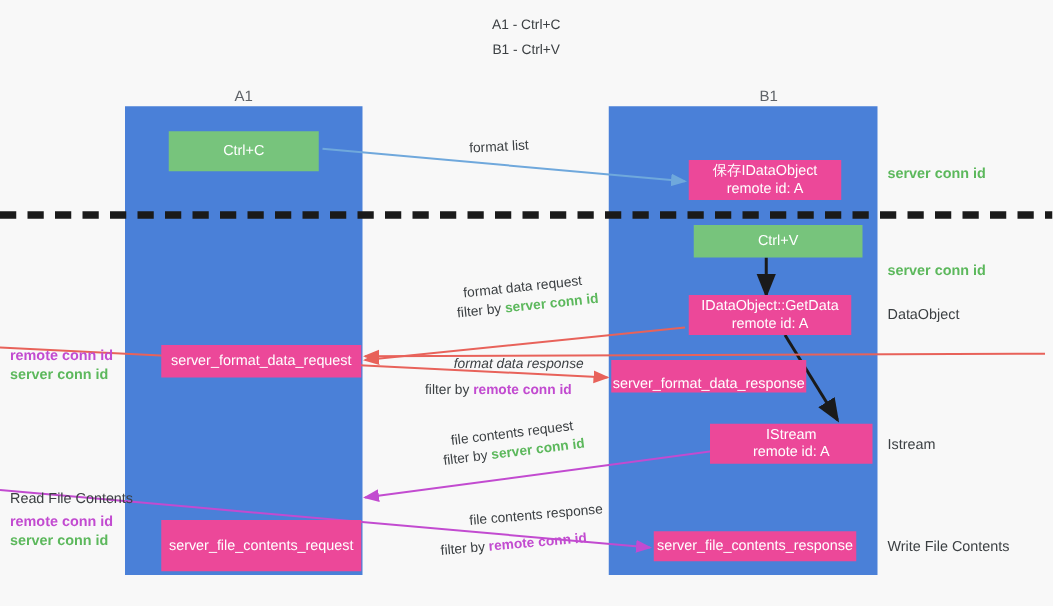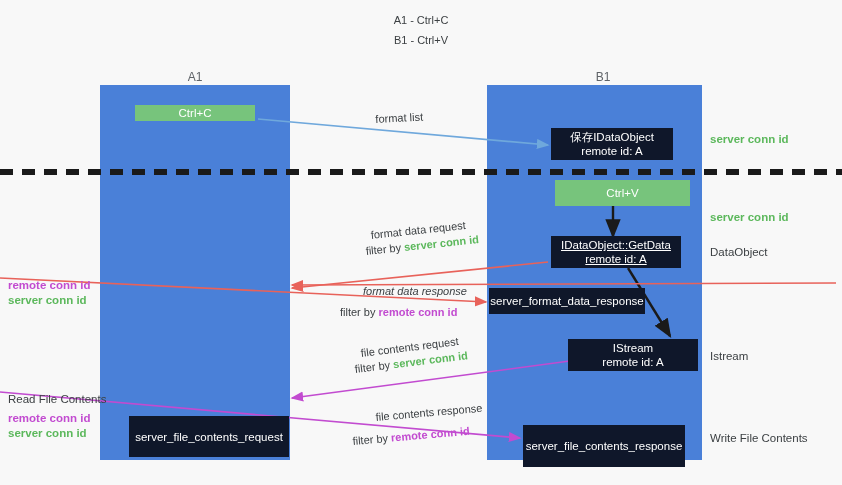--- a/index.html
+++ b/index.html
@@ -24,21 +24,21 @@
 
   .lane{position:absolute;background:#4a80d8;}
 
   .box{
     position:absolute;display:flex;flex-direction:column;
     align-items:center;justify-content:center;
     color:#ffffff;font-size:11.5px;line-height:14px;text-align:center;
     box-sizing:border-box;
   }
   .box.green{background:#77c47c;}
-  .box.orange{background:#0f172a;}
+  .box.orange{background:#ec4899;}
   .box .ln{display:block;white-space:nowrap;}
 
   .note{position:absolute;font-size:11px;line-height:14px;color:#3c4043;white-space:nowrap;}
   .note.rot{transform-origin:left top;}
   .green-t{color:#5cb85c;font-weight:bold;}
   .magenta-t{color:#c24bd0;font-weight:bold;}
   .side{position:absolute;font-size:11.5px;line-height:15px;white-space:nowrap;}
   .side .g{color:#5cb85c;font-weight:bold;display:block;}
   .side .m{color:#c24bd0;font-weight:bold;display:block;}
   .side .d{color:#3c4043;display:block;}
@@ -52,21 +52,21 @@
 
   <div class="title">
     <span>A1 - Ctrl+C</span><br>
     <span>B1 - Ctrl+V</span>
   </div>
 
   <div class="colhdr" style="left:115px;top:58px;width:160px;">
     <span class="l1">A1</span>
     <span class="l2">remote</span>
   </div>
-  <div class="colhdr" style="left:523px;top:58px;width:160px;">
+  <div class="colhdr" style="left:535px;top:58px;width:160px;">
     <span class="l1">B1</span>
   </div>
 
   <div class="lane" style="left:100px;top:85px;width:190px;height:375px;"></div>
   <div class="lane" style="left:487px;top:85px;width:215px;height:375px;"></div>
 
   <svg class="layer" viewBox="0 0 842 485">
     <defs>
       <marker id="ah-blue" markerWidth="9" markerHeight="9" refX="7" refY="3.2" orient="auto">
         <path d="M0,0 L8,3.2 L0,6.4 z" fill="#6fa8dc"></path>
@@ -93,53 +93,56 @@
     <line x1="836" y1="283" x2="292" y2="285" stroke="#e8625a" stroke-width="1.6" marker-end="url(#ah-red)"></line>
     <line x1="548" y1="262" x2="292" y2="288" stroke="#e8625a" stroke-width="1.6" marker-end="url(#ah-red)"></line>
 
     <line x1="0" y1="278" x2="486" y2="302" stroke="#e8625a" stroke-width="1.6" marker-end="url(#ah-red)"></line>
 
     <line x1="652" y1="350" x2="292" y2="398" stroke="#c24bd0" stroke-width="1.6" marker-end="url(#ah-mag)"></line>
 
     <line x1="0" y1="392" x2="520" y2="438" stroke="#c24bd0" stroke-width="1.6" marker-end="url(#ah-mag)"></line>
   </svg>
 
-  <div class="box green" style="left:135px;top:105px;width:120px;height:16px;">
+  <div class="box green" style="left:135px;top:105px;width:120px;height:32px;">
     <span class="ln">Ctrl+C</span>
   </div>
 
   <div class="box green" style="left:555px;top:180px;width:135px;height:26px;">
     <span class="ln">Ctrl+V</span>
   </div>
 
   <div class="box orange" style="left:551px;top:128px;width:122px;height:32px;">
     <span class="ln">保存IDataObject</span>
     <span class="ln">remote id: A</span>
   </div>
 
-  <div class="box orange" style="left:551px;top:236px;width:130px;height:32px;text-decoration:underline;">
+  <div class="box orange" style="left:551px;top:236px;width:130px;height:32px;">
     <span class="ln">IDataObject::GetData</span>
     <span class="ln">remote id: A</span>
   </div>
 
   <div class="box orange" style="left:568px;top:339px;width:130px;height:32px;">
     <span class="ln">IStream</span>
     <span class="ln">remote id: A</span>
   </div>
 
-
-  <div class="box orange" style="left:489px;top:288px;width:156px;height:26px;">
+  <div class="box orange" style="left:129px;top:276px;width:160px;height:26px;">
+    <span class="ln">server_format_data_request</span>
+  </div>
+
+  <div class="box orange" style="left:489px;top:288px;width:156px;height:26px;justify-content:flex-end;">
     <span class="ln">server_format_data_response</span>
   </div>
 
   <div class="box orange" style="left:129px;top:416px;width:160px;height:41px;">
     <span class="ln">server_file_contents_request</span>
   </div>
 
-  <div class="box orange" style="left:523px;top:425px;width:162px;height:42px;">
+  <div class="box orange" style="left:523px;top:425px;width:162px;height:24px;">
     <span class="ln">server_file_contents_response</span>
   </div>
 
   <div class="note rot" style="left:375px;top:112px;transform:rotate(-3deg);">
     <span>format list</span>
   </div>
 
   <div class="note rot" style="left:370px;top:228px;transform:rotate(-6deg);">
     <span>format data request</span>
   </div>

